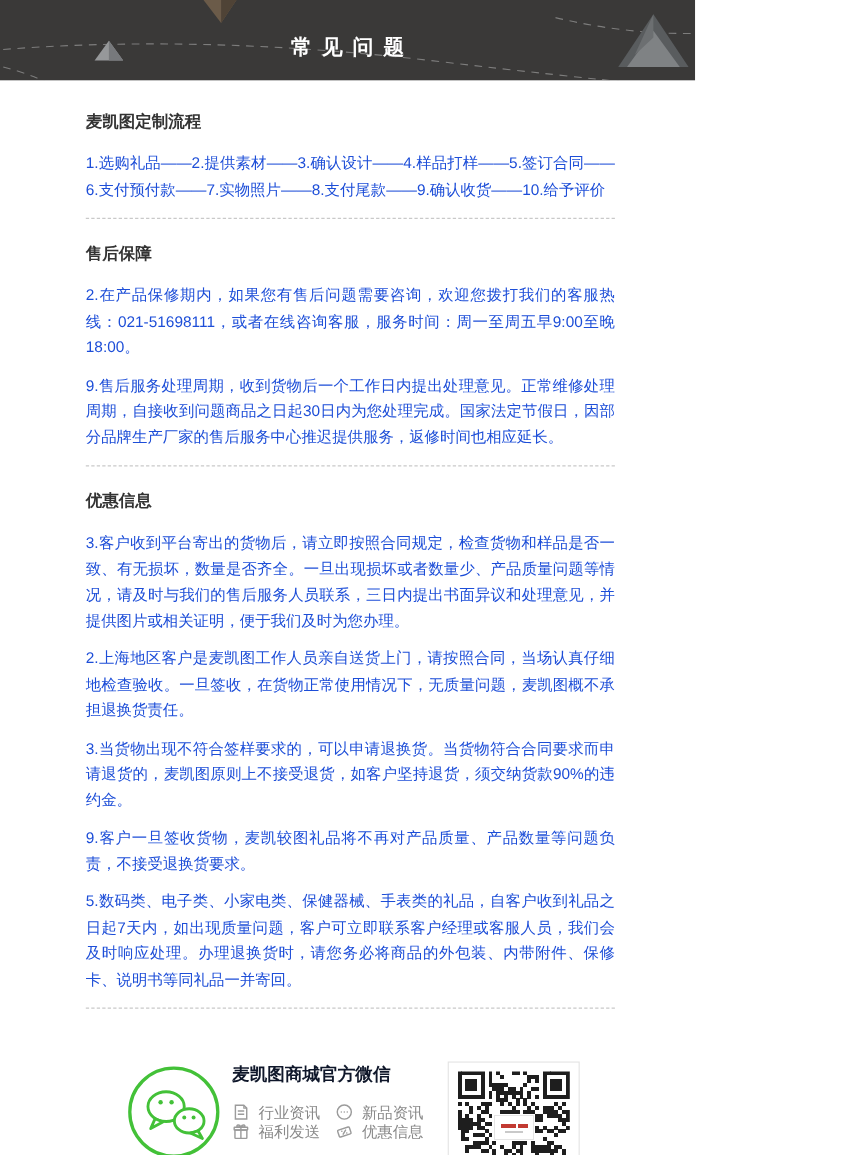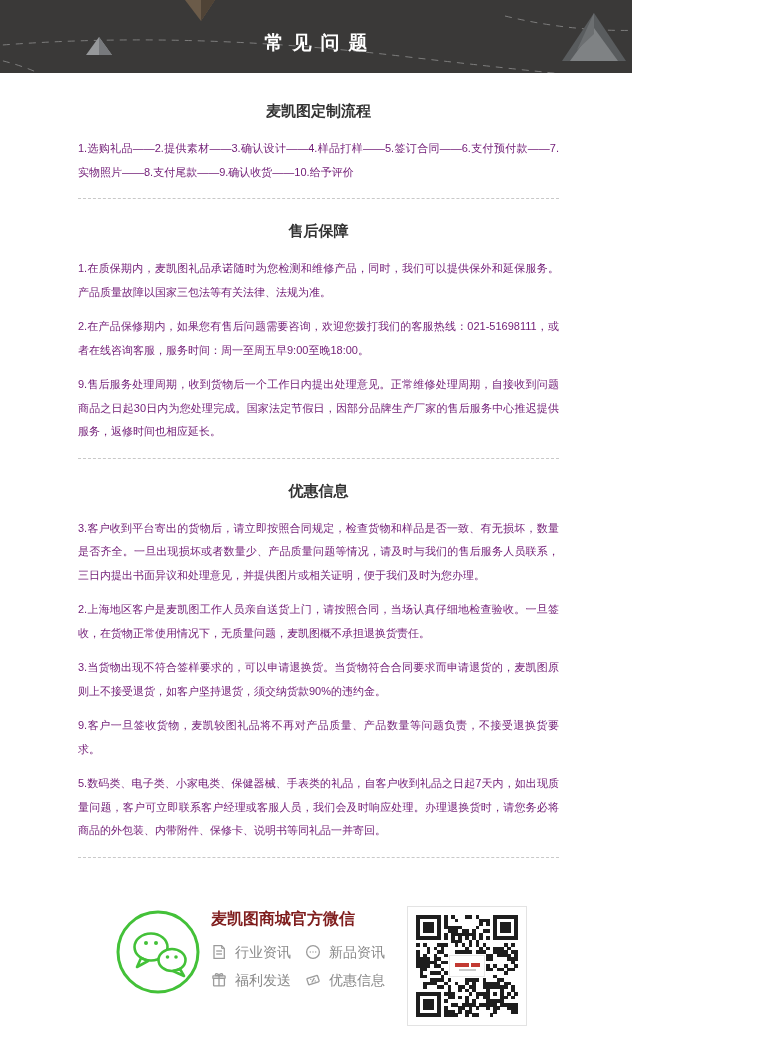--- a/index.html
+++ b/index.html
@@ -9,29 +9,29 @@
   }
   
   .banner{position:relative;height:73px;background:#3a3938;overflow:hidden;}
   .banner svg{position:absolute;left:0;top:0;}
   .banner h1{
     position:absolute;left:0;top:30px;width:100%;margin:0;text-align:center;
     color:#ffffff;font-size:19px;font-weight:bold;letter-spacing:9px;padding-left:9px;box-sizing:border-box;
   }
   
   main{padding:28px 73px 0 78px;}
-  h2{font-size:15px;color:#333333;font-weight:bold;margin:0 0 16px;line-height:20px;text-align:center;}
-  main p{font-size:11px;color:#701a75;line-height:23.5px;margin:0 0 11px;text-align:justify;}
+  h2{font-size:15px;color:#333333;font-weight:bold;margin:0 0 16px;line-height:20px;}
+  main p{font-size:14px;color:#1d4ed8;line-height:23.5px;margin:0 0 11px;text-align:justify;}
   .divider{border-top:1px dashed #c9c9c9;margin:14px 0 22px;height:0;}
   
   .wechat{display:flex;align-items:flex-start;padding:26px 105px 0 115px;}
   .wx-badge{flex:none;width:86px;height:86px;margin-top:3px;}
   .wx-info{margin-left:10px;padding-top:2px;}
-  .wx-title{font-size:16px;color:#7f1d1d;font-weight:bold;margin:0 0 13px;line-height:22px;}
-  .wx-grid{display:grid;grid-template-columns:94px auto;row-gap:10px;}
+  .wx-title{font-size:16px;color:#0f172a;font-weight:bold;margin:0 0 13px;line-height:22px;}
+  .wx-grid{display:grid;grid-template-columns:94px auto;row-gap:0;}
   .wx-item{display:flex;align-items:center;font-size:14px;color:#888888;line-height:18px;}
   .wx-item svg{flex:none;margin-right:8px;}
   .qr{
     margin-left:auto;flex:none;width:102px;height:102px;background:#fff;
     border:1px solid #e3e3e3;padding:8px;
   }
   .qr svg{display:block;shape-rendering:crispEdges;}
 </style>
 </head>
 <body>
@@ -67,21 +67,20 @@
 
     <section>
       <h2>麦凯图定制流程</h2>
       <p>1.选购礼品——2.提供素材——3.确认设计——4.样品打样——5.签订合同——6.支付预付款——7.实物照片——8.支付尾款——9.确认收货——10.给予评价</p>
     </section>
 
     <div class="divider"></div>
 
     <section>
       <h2>售后保障</h2>
-      <p>1.在质保期内，麦凯图礼品承诺随时为您检测和维修产品，同时，我们可以提供保外和延保服务。产品质量故障以国家三包法等有关法律、法规为准。</p>
       <p>2.在产品保修期内，如果您有售后问题需要咨询，欢迎您拨打我们的客服热线：021-51698111，或者在线咨询客服，服务时间：周一至周五早9:00至晚18:00。</p>
       <p>9.售后服务处理周期，收到货物后一个工作日内提出处理意见。正常维修处理周期，自接收到问题商品之日起30日内为您处理完成。国家法定节假日，因部分品牌生产厂家的售后服务中心推迟提供服务，返修时间也相应延长。</p>
     </section>
 
     <div class="divider"></div>
 
     <section>
       <h2>优惠信息</h2>
       <p>3.客户收到平台寄出的货物后，请立即按照合同规定，检查货物和样品是否一致、有无损坏，数量是否齐全。一旦出现损坏或者数量少、产品质量问题等情况，请及时与我们的售后服务人员联系，三日内提出书面异议和处理意见，并提供图片或相关证明，便于我们及时为您办理。</p>
       <p>2.上海地区客户是麦凯图工作人员亲自送货上门，请按照合同，当场认真仔细地检查验收。一旦签收，在货物正常使用情况下，无质量问题，麦凯图概不承担退换货责任。</p>

